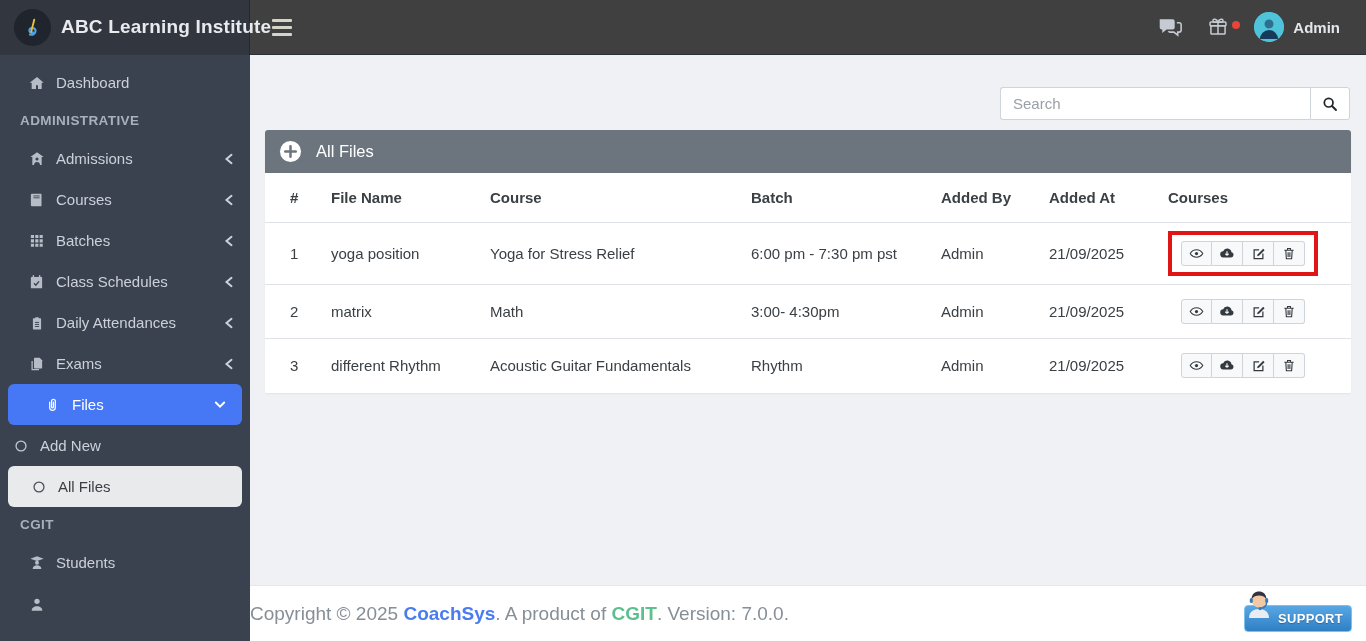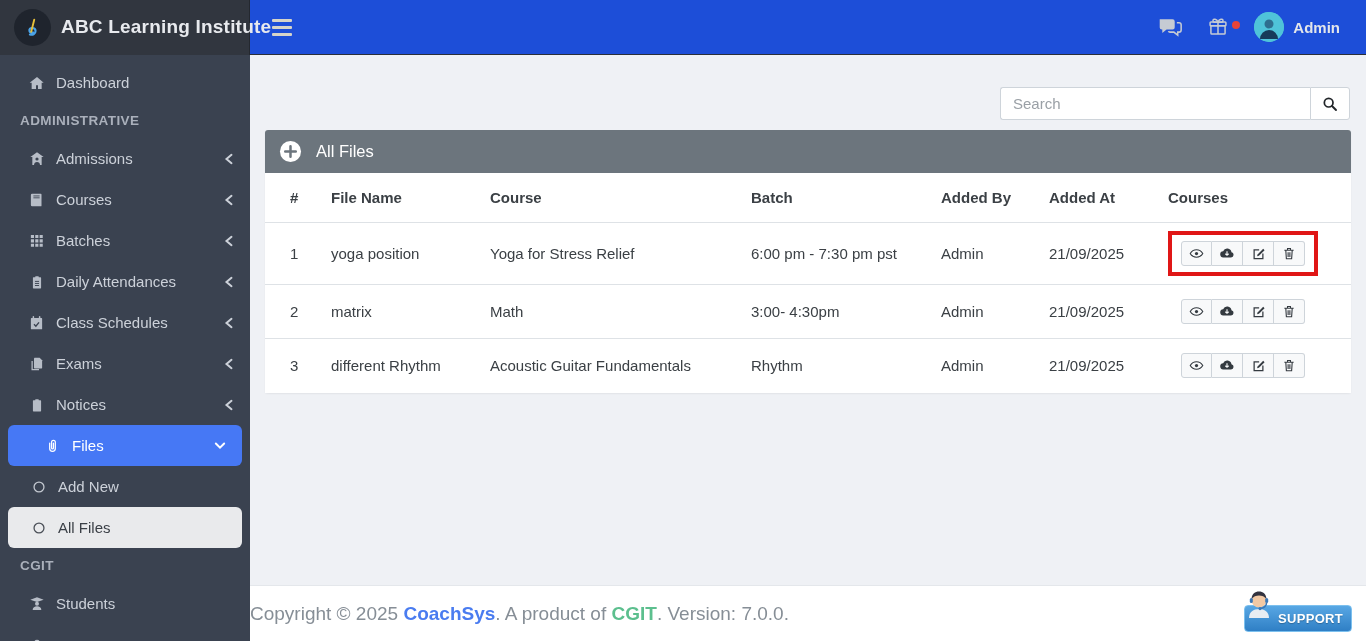--- a/index.html
+++ b/index.html
@@ -1,21 +1,21 @@
 <!DOCTYPE html>
 <html><head>
 <meta charset="utf-8">
 <style>
   * { margin:0; padding:0; box-sizing:border-box; }
   html,body { width:1366px; height:641px; overflow:hidden;
     font-family:"Liberation Sans", sans-serif; background:#eff1f5; }
 
   
   .navbar { position:absolute; top:0; left:0; width:1366px; height:55px;
-    background:#1d4ed8; display:flex; align-items:center; z-index:30;
+    background:#404040; display:flex; align-items:center; z-index:30;
     border-bottom:1px solid #2a2f39; }
   .brand { width:250px; height:55px; display:flex; align-items:center; gap:10px;
     padding-left:14px; background:#31363f; border-right:1px solid rgba(0,0,0,.25); }
   .logo-circle { width:37px; height:37px; border-radius:50%; background:#1f242d;
     display:flex; align-items:center; justify-content:center; flex:0 0 auto; }
   .brand-title { color:#e8eaee; font-size:19px; font-weight:bold; letter-spacing:.2px; white-space:nowrap; }
   .hamburger { margin-left:22px; width:20px; display:flex; flex-direction:column; gap:4px; cursor:pointer; }
   .hamburger span { display:block; height:3px; border-radius:1px; background:#d6d4c9; }
   .nav-right { margin-left:auto; display:flex; align-items:center; gap:26px; padding-right:26px; }
   .nav-ico { color:#c6cbd3; position:relative; display:flex; align-items:center; cursor:pointer; }
@@ -31,21 +31,21 @@
   .side-item { height:41px; display:flex; align-items:center; gap:11px;
     padding:0 16px 0 28px; color:#ccd1d9; font-size:15px; cursor:pointer; }
   .side-item .lbl { flex:1 1 auto; }
   .side-item .icn { width:17px; display:flex; justify-content:center; color:#b7bdc7; }
   .side-item .chev { color:#ccd1d9; display:flex; }
   .side-header { height:35px; display:flex; align-items:center; padding-left:20px;
     color:#aab0bb; font-size:13.5px; font-weight:bold; letter-spacing:.4px; }
   .side-item.active-parent { background:#4678f5; margin:0 8px; border-radius:6px;
     padding-left:36px; color:#fff; height:41px; }
   .side-item.active-parent .icn, .side-item.active-parent .chev { color:#fff; }
-  .side-sub { padding-left:30px; }
+  .side-sub { padding-left:12px; }
   .side-sub .icn { color:#c3c8d0; }
   .side-item.active-sub { background:#e9eaec; margin:0 8px; border-radius:6px;
     padding-left:22px; color:#3a3f46; }
   .side-item.active-sub .icn { color:#4a4f57; }
 
   
   .content { position:absolute; top:55px; left:250px; right:0; bottom:0; background:#eff1f5; }
   .search-row { display:flex; justify-content:flex-end; padding:32px 16px 0 0; }
   .search-group { display:flex; }
   .search-input { width:310px; height:33px; border:1px solid #ced4da; border-right:none;
@@ -193,79 +193,65 @@
     <span class="lbl">Batches</span>
     <span class="chev">
       <svg width="10" height="12" viewBox="0 0 12 14">
           <path d="M9 2L3 7l6 5" fill="none" stroke="currentColor" stroke-width="2.4" stroke-linecap="round"></path>
         </svg>
     </span>
   </div>
 
   <div class="side-item">
     <span class="icn">
+      <svg width="15" height="16" viewBox="0 0 24 24">
+          <path d="M4 4h16a1 1 0 011 1v16a1 1 0 01-1 1H4a1 1 0 01-1-1V5a1 1 0 011-1z" fill="currentColor"></path>
+          <path d="M7 2v4M17 2v4" stroke="currentColor" stroke-width="2.4" stroke-linecap="round"></path>
+          <path d="M8 14l3 3 5-6" fill="none" stroke="#3a4250" stroke-width="2.2"></path>
+        </svg>
+    </span>
+    <span class="lbl">Class Schedules</span>
+    <span class="chev">
+      <svg width="10" height="12" viewBox="0 0 12 14">
+          <path d="M9 2L3 7l6 5" fill="none" stroke="currentColor" stroke-width="2.4" stroke-linecap="round"></path>
+        </svg>
+    </span>
+  </div>
+
+  <div class="side-item">
+    <span class="icn">
       <svg width="14" height="16" viewBox="0 0 24 24">
           <path d="M6 4h12a1 1 0 011 1v17a1 1 0 01-1 1H6a1 1 0 01-1-1V5a1 1 0 011-1z" fill="currentColor"></path>
           <rect x="9" y="2" width="6" height="4" rx="1" fill="currentColor"></rect>
           <path d="M8.5 11h7M8.5 14.5h7M8.5 18h7" stroke="#3a4250" stroke-width="1.6"></path>
         </svg>
     </span>
     <span class="lbl">Daily Attendances</span>
     <span class="chev">
       <svg width="10" height="12" viewBox="0 0 12 14">
           <path d="M9 2L3 7l6 5" fill="none" stroke="currentColor" stroke-width="2.4" stroke-linecap="round"></path>
         </svg>
     </span>
   </div>
 
   <div class="side-item">
     <span class="icn">
       <svg width="15" height="16" viewBox="0 0 24 24">
-          <path d="M4 4h16a1 1 0 011 1v16a1 1 0 01-1 1H4a1 1 0 01-1-1V5a1 1 0 011-1z" fill="currentColor"></path>
-          <path d="M7 2v4M17 2v4" stroke="currentColor" stroke-width="2.4" stroke-linecap="round"></path>
-          <path d="M8 14l3 3 5-6" fill="none" stroke="#3a4250" stroke-width="2.2"></path>
-        </svg>
-    </span>
-    <span class="lbl">Class Schedules</span>
+          <path d="M9 2h8l4 4v12a1 1 0 01-1 1H9a1 1 0 01-1-1V3a1 1 0 011-1z" fill="currentColor"></path>
+          <path d="M5 7v14h11" fill="none" stroke="currentColor" stroke-width="2"></path>
+        </svg>
+    </span>
+    <span class="lbl">Exams</span>
     <span class="chev">
       <svg width="10" height="12" viewBox="0 0 12 14">
           <path d="M9 2L3 7l6 5" fill="none" stroke="currentColor" stroke-width="2.4" stroke-linecap="round"></path>
         </svg>
     </span>
   </div>
 
-  <div class="side-item">
-    <span class="icn">
-      <svg width="15" height="16" viewBox="0 0 24 24">
-          <path d="M9 2h8l4 4v12a1 1 0 01-1 1H9a1 1 0 01-1-1V3a1 1 0 011-1z" fill="currentColor"></path>
-          <path d="M5 7v14h11" fill="none" stroke="currentColor" stroke-width="2"></path>
-        </svg>
-    </span>
-    <span class="lbl">Exams</span>
-    <span class="chev">
-      <svg width="10" height="12" viewBox="0 0 12 14">
-          <path d="M9 2L3 7l6 5" fill="none" stroke="currentColor" stroke-width="2.4" stroke-linecap="round"></path>
-        </svg>
-    </span>
-  </div>
-
-  <div class="side-item">
-    <span class="icn">
-      <svg width="14" height="16" viewBox="0 0 24 24">
-          <path d="M6 4h12a1 1 0 011 1v17a1 1 0 01-1 1H6a1 1 0 01-1-1V5a1 1 0 011-1z" fill="currentColor"></path>
-          <rect x="9" y="2" width="6" height="4" rx="1" fill="currentColor"></rect>
-        </svg>
-    </span>
-    <span class="lbl">Notices</span>
-    <span class="chev">
-      <svg width="10" height="12" viewBox="0 0 12 14">
-          <path d="M9 2L3 7l6 5" fill="none" stroke="currentColor" stroke-width="2.4" stroke-linecap="round"></path>
-        </svg>
-    </span>
-  </div>
 
   <div class="side-item active-parent">
     <span class="icn">
       <svg width="15" height="16" viewBox="0 0 24 24">
           <path d="M7.5 7.5v8.5a4.5 4.5 0 009 0V6a3 3 0 00-6 0v9a1.5 1.5 0 003 0V7.5" fill="none" stroke="currentColor" stroke-width="2" stroke-linecap="round"></path>
         </svg>
     </span>
     <span class="lbl">Files</span>
     <span class="chev">
       <svg width="12" height="10" viewBox="0 0 14 12">

